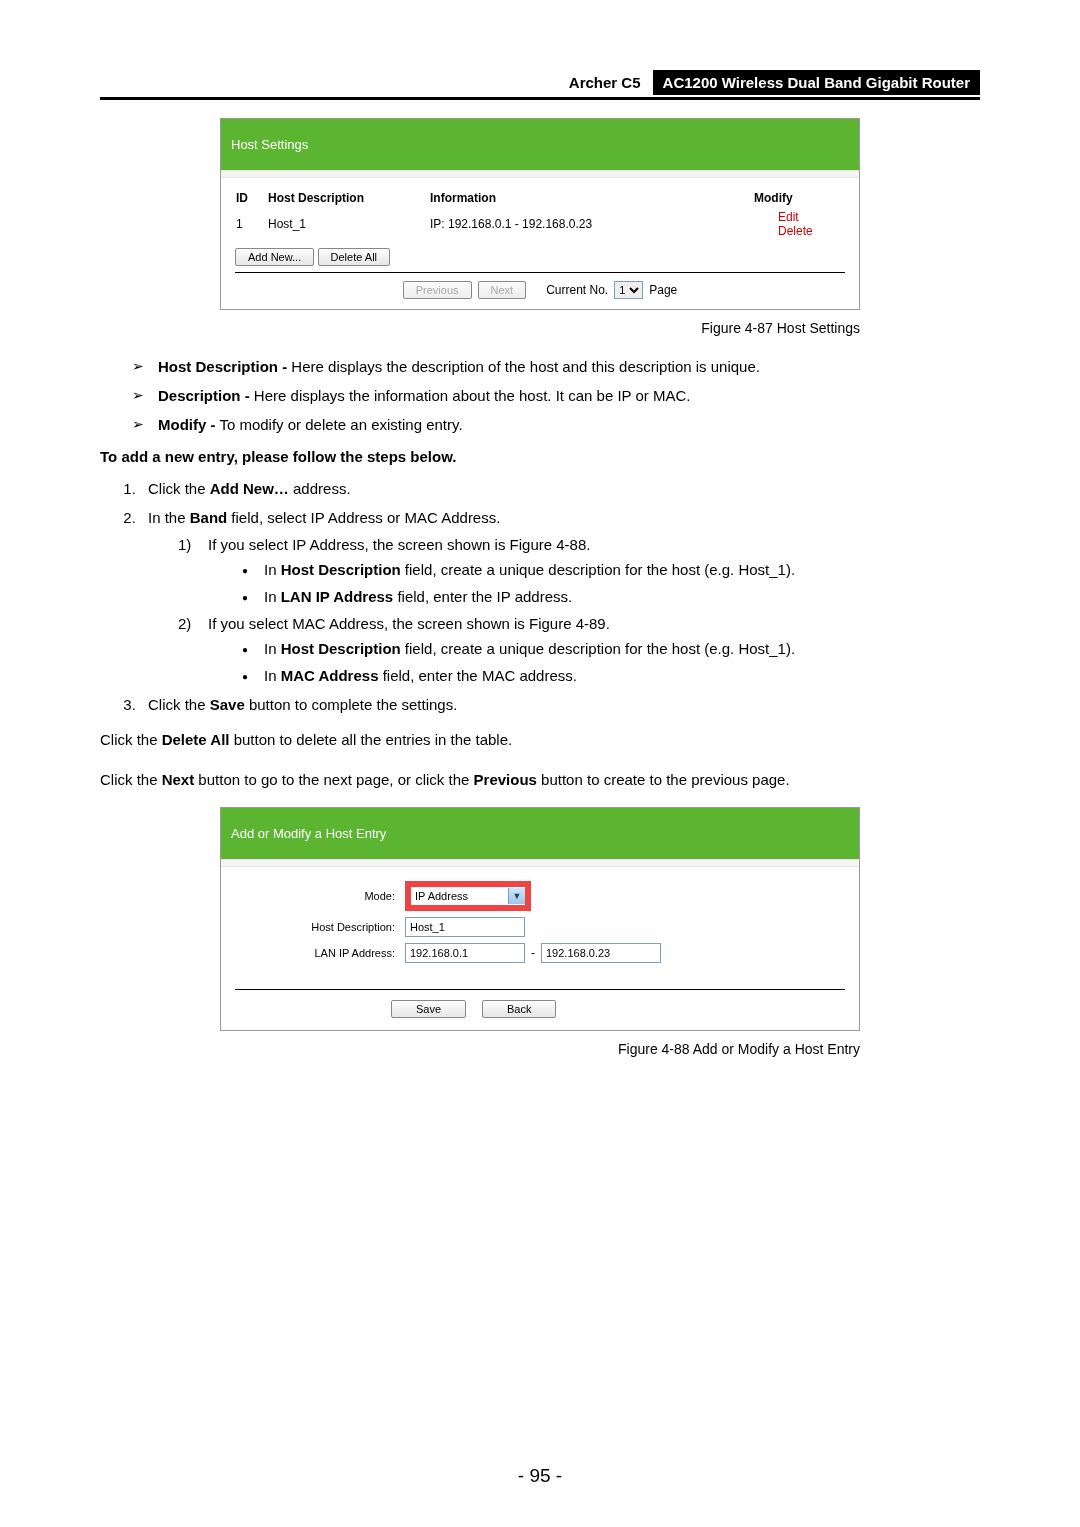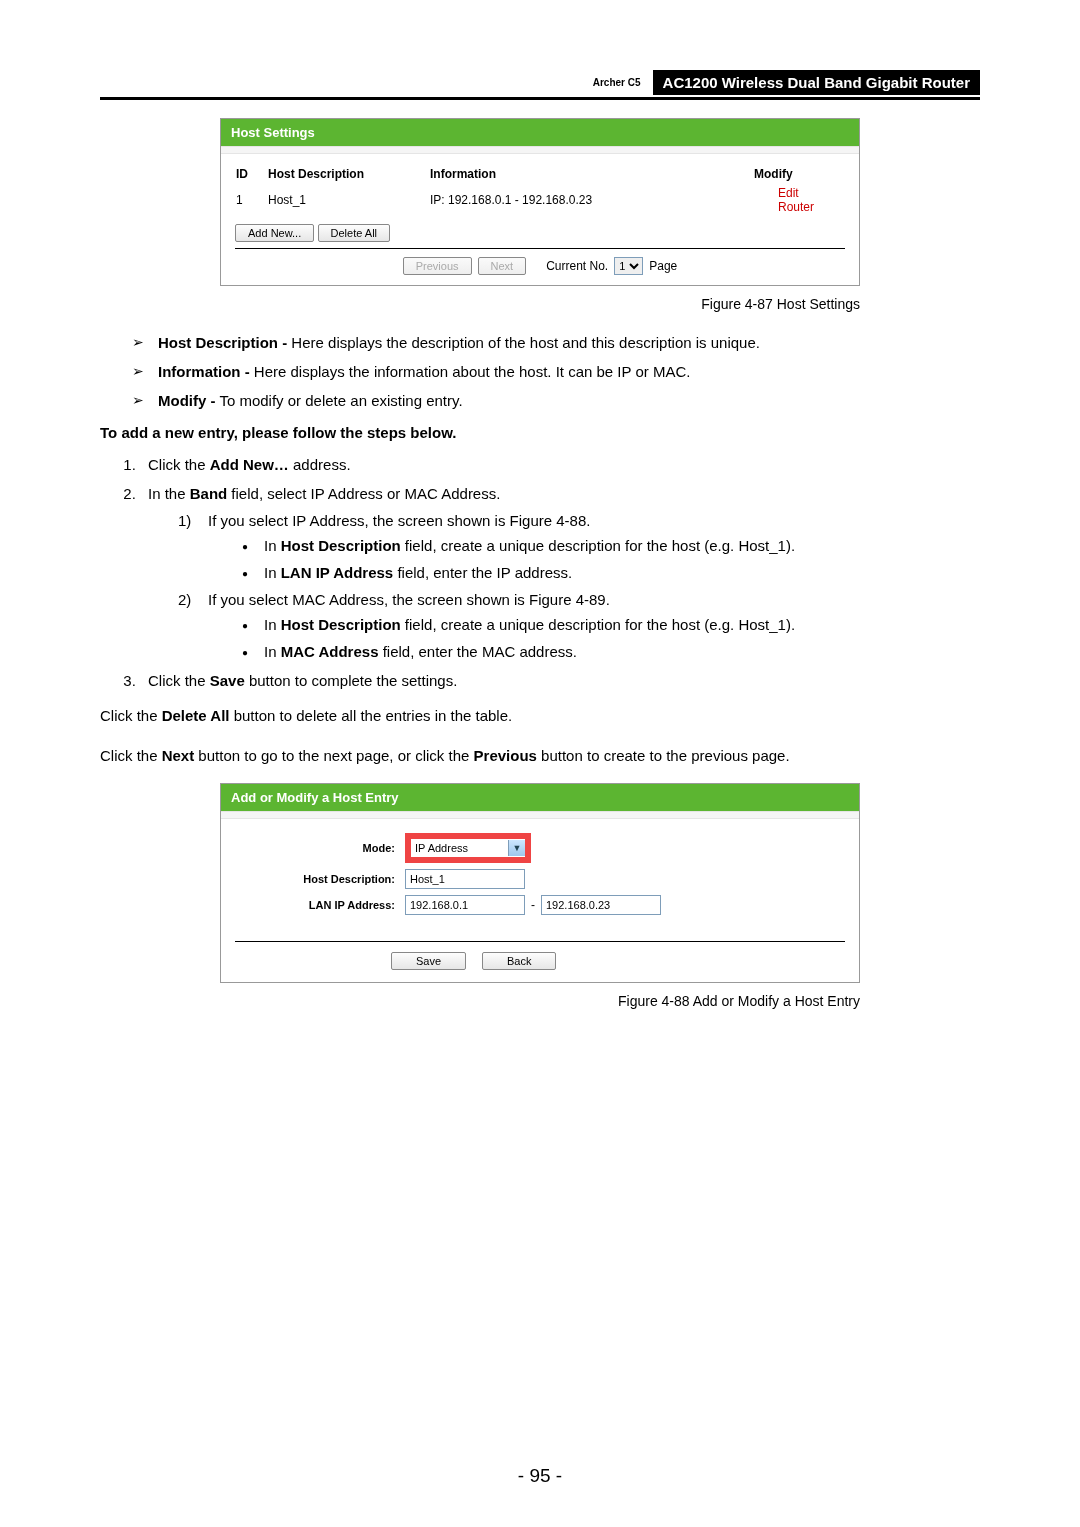--- a/index.html
+++ b/index.html
@@ -21,21 +21,21 @@
   .header-row {
     display: flex;
     justify-content: flex-end;
     align-items: center;
     border-bottom: 3px solid #000;
     padding-bottom: 2px;
     margin-bottom: 18px;
   }
   .header-model {
     font-weight: bold;
-    font-size: 10px;
+    font-size: 15px;
     padding: 4px 8px;
     background: #fff;
   }
   .header-product {
     font-weight: bold;
     font-size: 15px;
     color: #fff;
     background: #000;
     padding: 4px 10px;
     margin-left: 4px;
@@ -45,23 +45,23 @@
     width: 640px;
   }
   .panel {
     border: 1px solid #999;
     background: #fff;
     margin-bottom: 10px;
   }
   .panel-title {
     background: #5cb531;
     color: #fff;
-    font-weight: bold;
+    font-weight: normal;
     font-size: 13px;
-    padding: 6px 10px;
+    padding: 18px 10px;
   }
   .inner-spacer {
     background: #f5f5f5;
     height: 6px;
     border-top: 1px solid #e5e5e5;
     border-bottom: 1px solid #e5e5e5;
   }
   .table-area {
     padding: 12px 14px 0 14px;
     font-size: 12px;
@@ -198,21 +198,21 @@
     font-size: 12px;
   }
   .form-row {
     display: flex;
     align-items: center;
     margin-bottom: 6px;
   }
   .form-label {
     width: 160px;
     text-align: right;
-    font-weight: bold;
+    font-weight: normal;
     font-size: 11px;
     padding-right: 10px;
   }
   .form-input {
     border: 1px solid #7e9db9;
     font-size: 11px;
     padding: 2px 4px;
     height: 14px;
     width: 110px;
   }
@@ -272,21 +272,21 @@
             <th>Information</th>
             <th style="width:90px">Modify</th>
           </tr>
           <tr>
             <td>1</td>
             <td>Host_1</td>
             <td>IP: 192.168.0.1 - 192.168.0.23</td>
             <td>
               <span class="link-red">Edit</span>
               <span> </span>
-              <span class="link-red">Router</span>
+              <span class="link-red">Delete</span>
             </td>
           </tr>
         </tbody>
           </table>
         <div style="margin-top:4px">
           <span class="btn">Add New...</span>
           <span class="btn">Delete All</span>
         </div>
       </div>
       <hr class="hr-thin">
@@ -298,21 +298,21 @@
           <select class="mini"><option>1</option></select>
           <span>Page</span>
         </span>
       </div>
     </div>
     <div class="fig-caption">Figure 4-87 Host Settings</div>
   </div>
 
   <ul class="arrow">
     <li><b>Host Description -</b><span> Here displays the description of the host and this description is unique.</span></li>
-    <li><b>Information -</b><span> Here displays the information about the host. It can be IP or MAC.</span></li>
+    <li><b>Description -</b><span> Here displays the information about the host. It can be IP or MAC.</span></li>
     <li><b>Modify -</b><span> To modify or delete an existing entry.</span></li>
   </ul>
 
   <p class="body-text" style="margin:0 0 10px 0"><b>To add a new entry, please follow the steps below.</b></p>
 
   <ol class="steps">
     <li><span>Click the </span><b>Add New…</b><span> address.</span></li>
     <li>
       <span>In the </span><b>Band</b><span> field, select IP Address or MAC Address.</span>
       <ol class="substeps">

